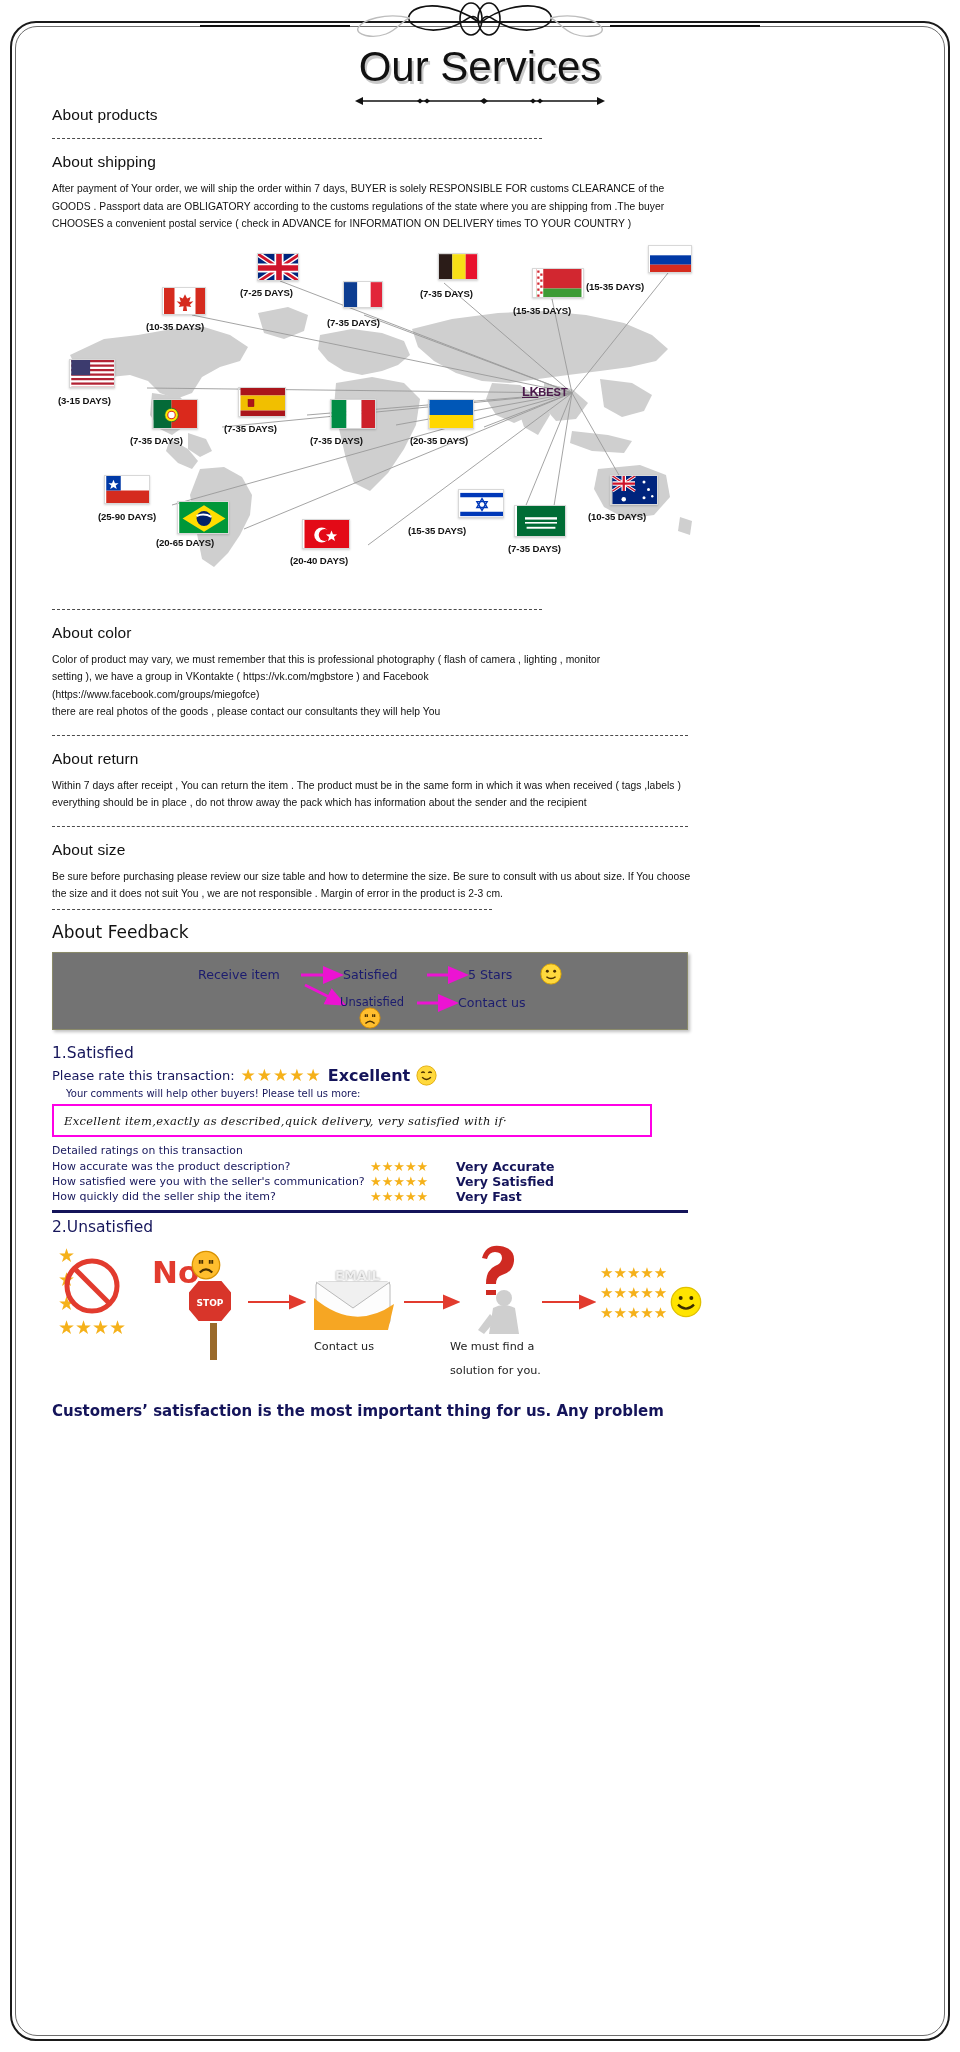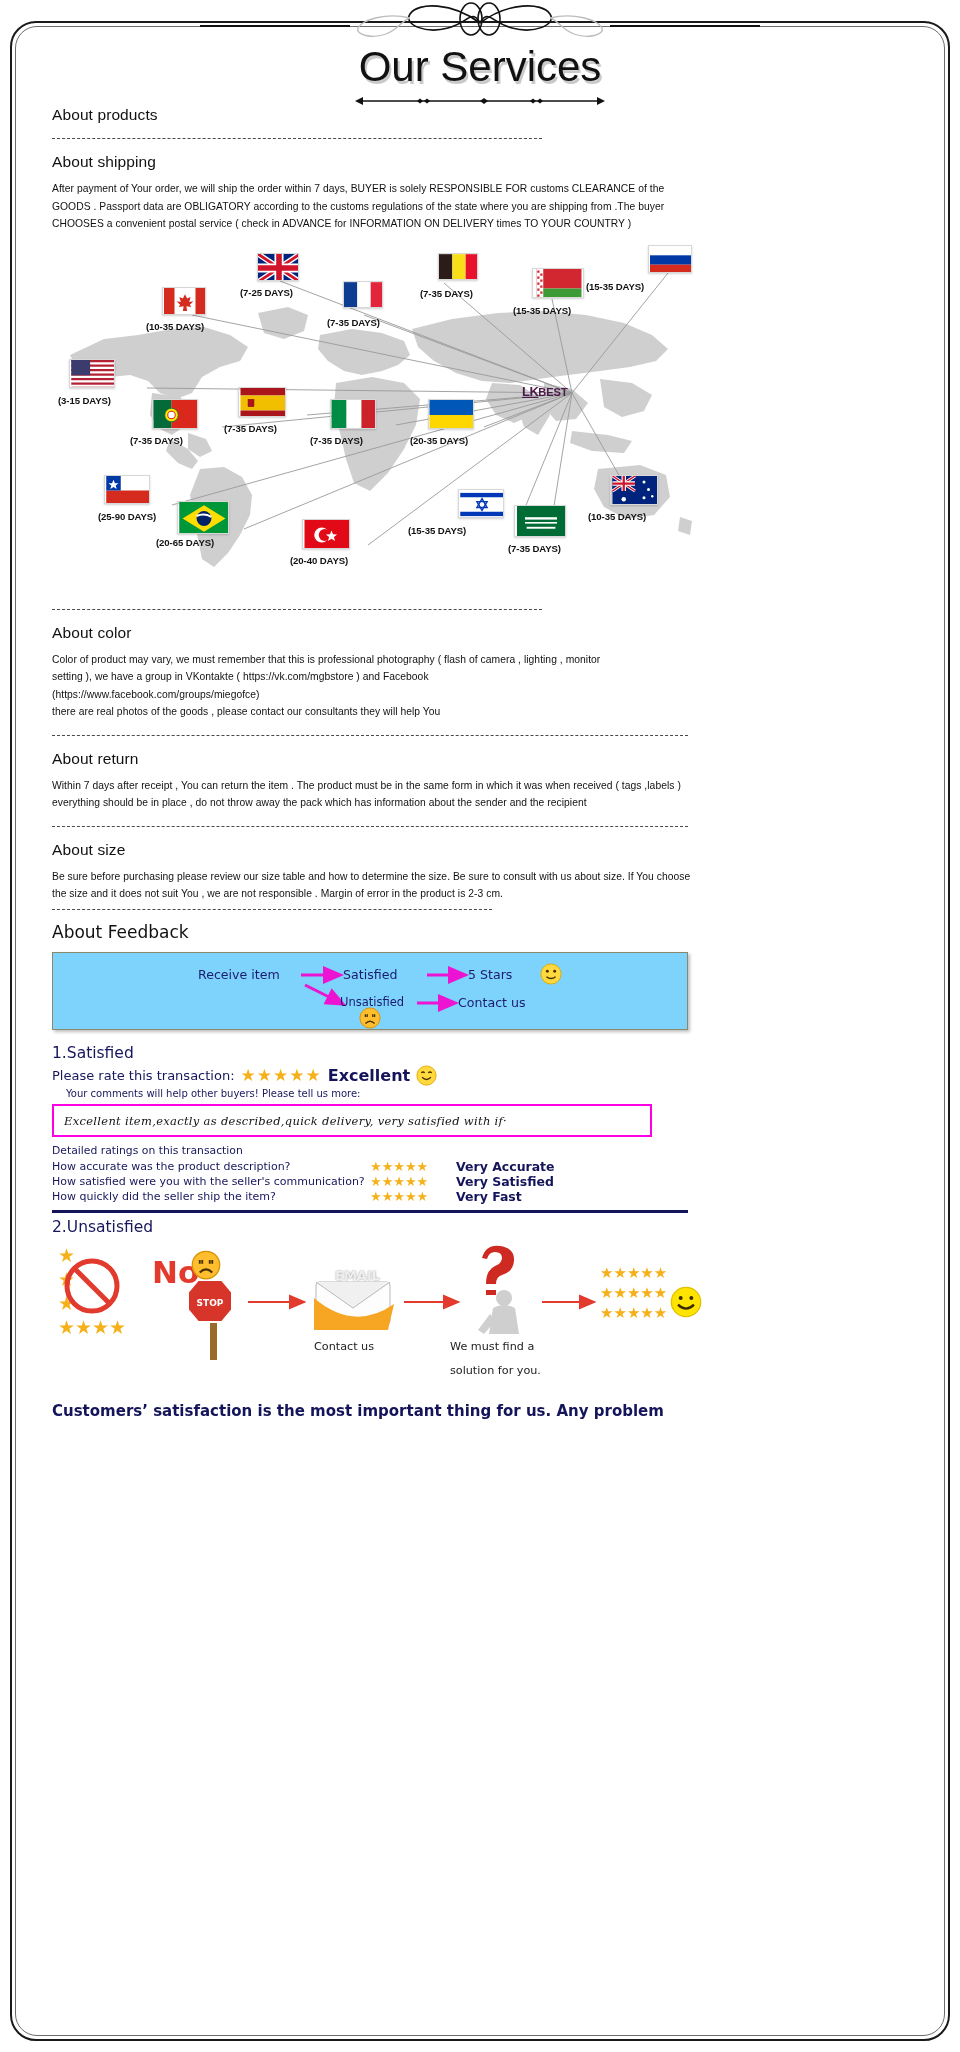--- a/index.html
+++ b/index.html
@@ -124,21 +124,21 @@
     color: #111;
     margin-top: 6px;
     margin-bottom: 10px;
     font-family: "DejaVu Sans", sans-serif;
   }
 
   .flowbox {
     position: relative;
     width: 636px;
     height: 78px;
-    background: #7dd3fc;
+    background: #737373;
     border: 1px solid #8a8a6a;
     box-shadow: 2px 2px 3px rgba(0,0,0,.25);
     margin-bottom: 14px;
   }
   .flowbox .ft {
     position: absolute;
     font-size: 12.6px;
     color: #1c1c6e;
     font-family: "DejaVu Sans", sans-serif;
     white-space: nowrap;

